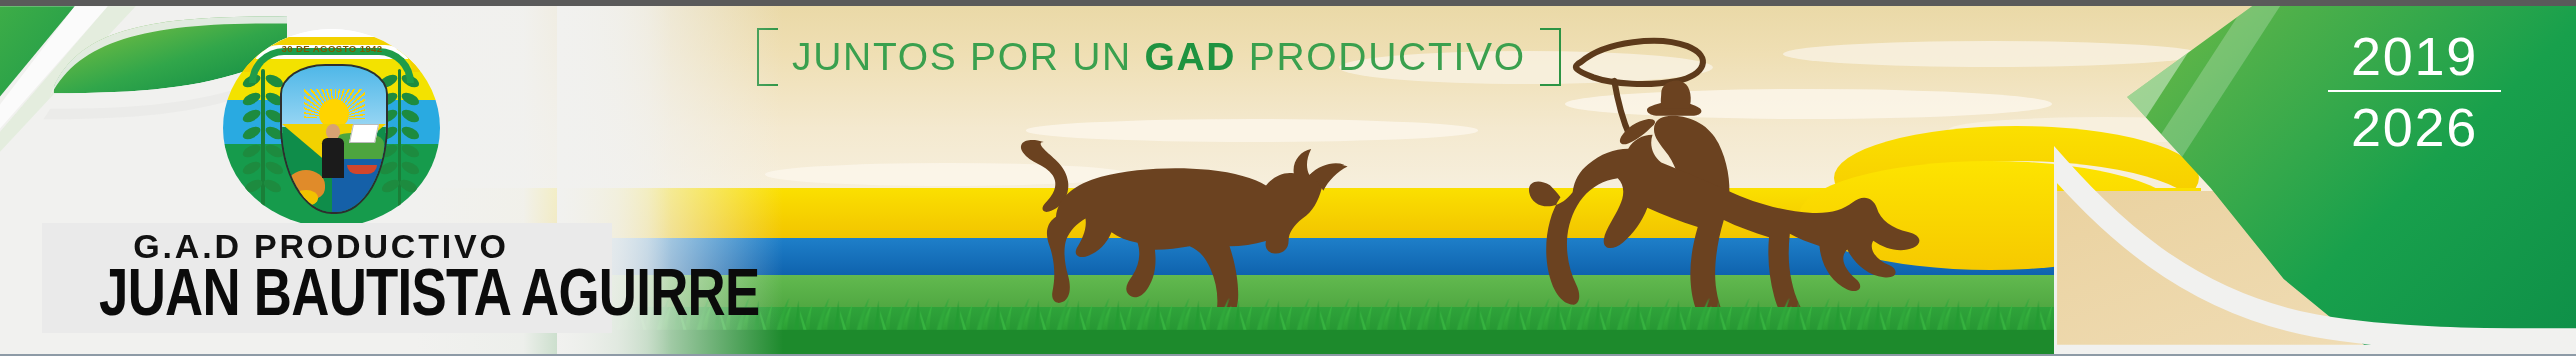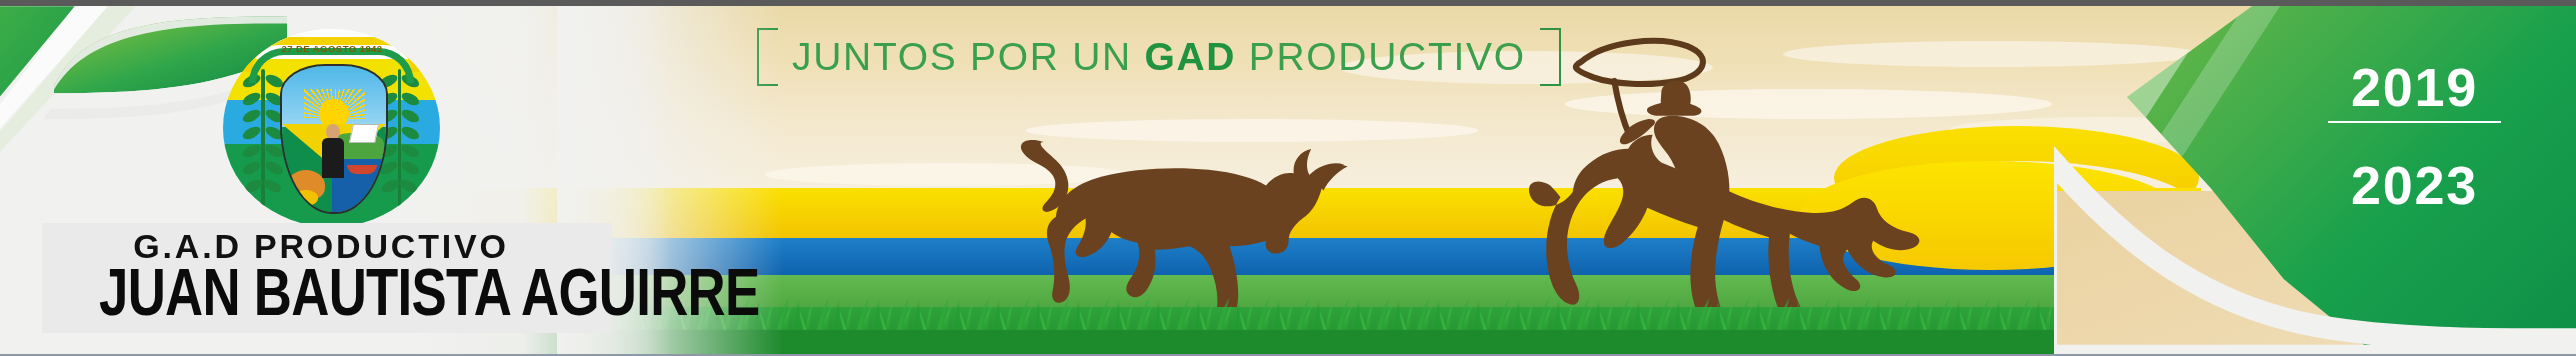--- a/index.html
+++ b/index.html
@@ -198,21 +198,21 @@
   }
   #sandBelow{
     position:absolute;left:0;bottom:0;width:374px;height:165px;
     background:linear-gradient(160deg,#ead2a0,#f0ddb6);
     clip-path:polygon(0 0, 52% 0, 100% 100%, 0 100%);
   }
   #years{
     position:absolute;right:70px;top:19px;width:183px;text-align:center;color:#fff;
     font-family:"Liberation Sans", sans-serif;
   }
-  .yearLine{font-size:54px;font-weight:700;letter-spacing:1.7px;line-height:63px;margin-top:31px;}
+  .yearLine{font-size:54px;font-weight:400;letter-spacing:1.7px;line-height:63px;}
   #yearRule{height:2.6px;background:#fff;margin:1.7px 5.2px 3.5px 5.2px;}
 </style>
 </head>
 <body>
 
 <div id="banner">
 
   <div id="scene">
 
     <div id="sky"></div>
@@ -377,21 +377,21 @@
       <div id="greenStripe1"></div>
       <div id="greenStripe2"></div>
     </div>
     <svg width="522" height="350" viewBox="0 0 600 403" xmlns="http://www.w3.org/2000/svg" style="position:absolute;left:0;top:0;">
       <path d="M-10 170 C 60 250, 150 340, 300 368 C 400 386, 520 384, 610 384
                L 610 403 L -10 403 Z" fill="none" stroke="#f1f1ef" stroke-width="26"></path>
     </svg>
     <div id="years">
       <div class="yearLine">2019</div>
       <div id="yearRule"></div>
-      <div class="yearLine">2023</div>
+      <div class="yearLine">2026</div>
     </div>
   </div>
 
   <div id="slogan">
     <div class="bracket bracketL"></div>
     <div id="sloganText"><span>JUNTOS POR UN </span><span class="bold">GAD</span><span> PRODUCTIVO</span></div>
     <div class="bracket bracketR"></div>
   </div>
 
   <div id="leftPanel"></div>
@@ -474,21 +474,21 @@
         <div id="shFruit2"></div>
         <div id="shFigure">
           <div id="shHead"></div>
           <div id="shBody"></div>
         </div>
       </div>
 
       <div id="ribbonTop">
         <div id="ribbonArcY"></div>
         <div id="ribbonArcG"></div>
-        <div id="ribbonDate">27 DE AGOSTO 1942</div>
+        <div id="ribbonDate">30 DE AGOSTO 1942</div>
       </div>
     </div>
   </div>
 
   <div id="namePlate">
     <div id="titleTop">G.A.D PRODUCTIVO</div>
     <div id="titleMain">JUAN BAUTISTA AGUIRRE</div>
   </div>
 
 </div>

